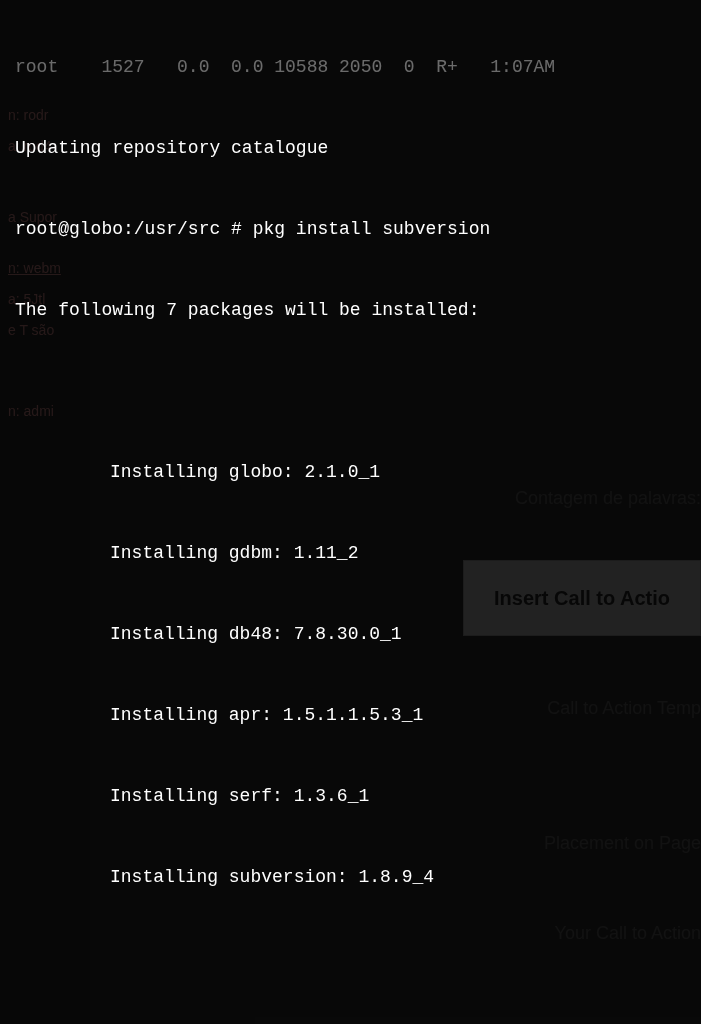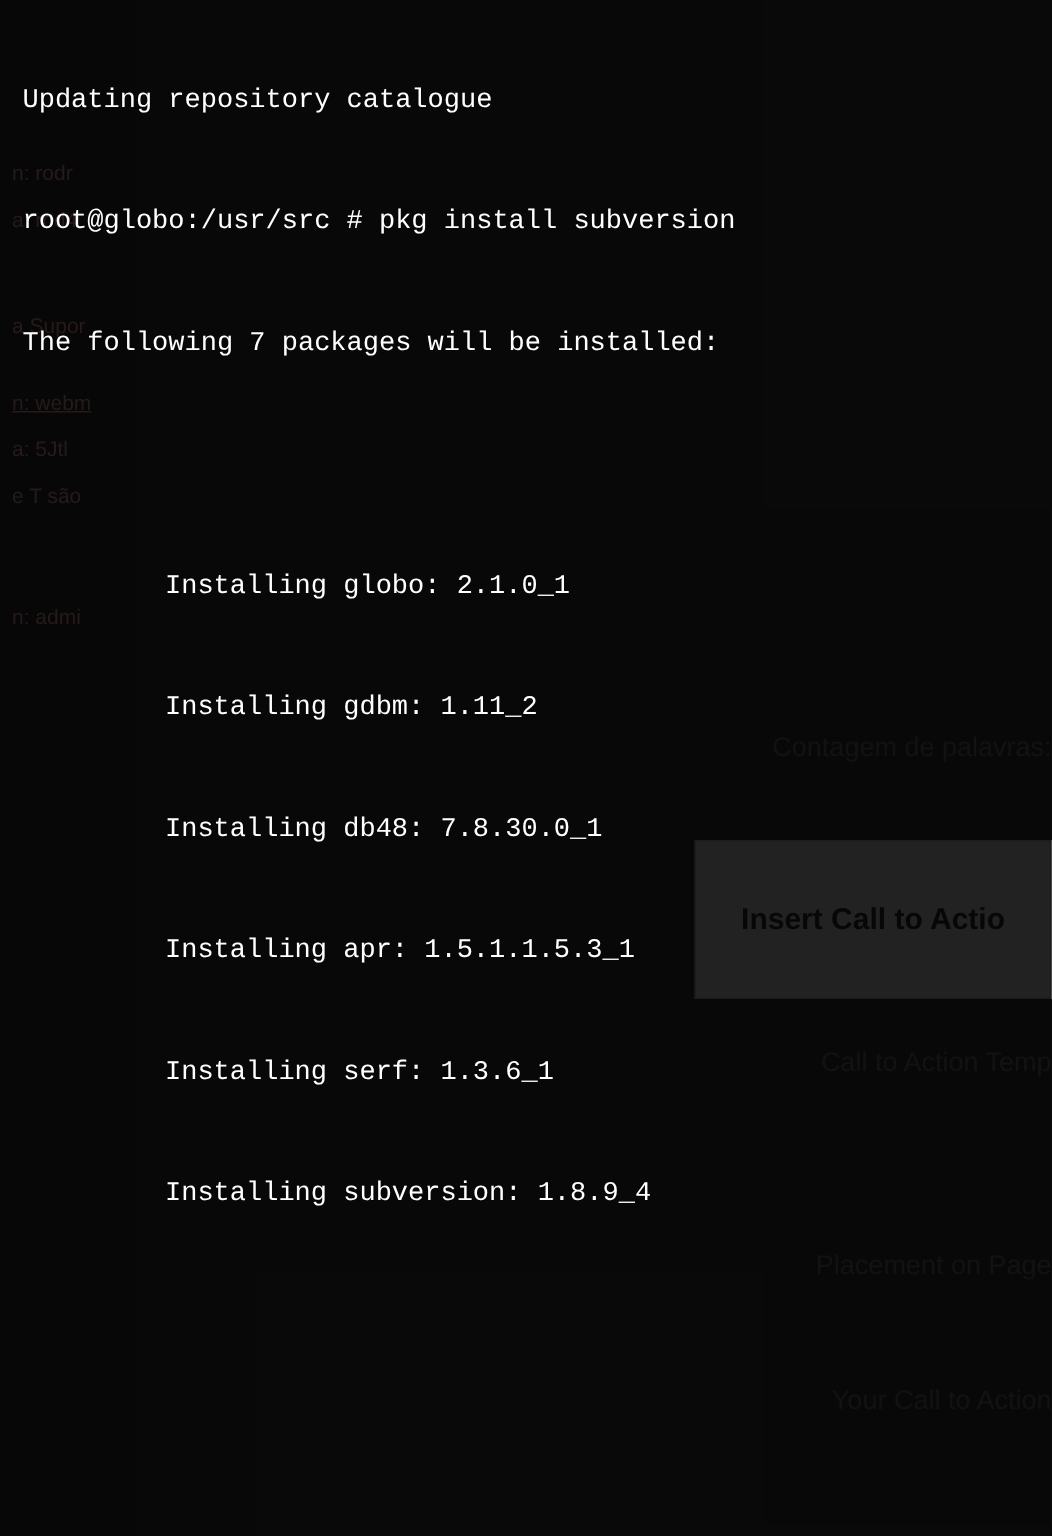--- a/index.html
+++ b/index.html
@@ -51,21 +51,21 @@
       height: 1024px;
       color: #888;
       font-family: Arial, sans-serif;
     }
     .bg-button {
       position: absolute;
       right: 0;
       top: 560px;
       background: #e0e0e0;
       color: #333;
-      padding: 37px 30px;
+      padding: 22px 30px;
       font-size: 20px;
       font-weight: bold;
       border: 1px solid #bbb;
       white-space: nowrap;
     }
     .bg-label {
       position: absolute;
       color: #777;
       font-size: 18px;
       white-space: nowrap;
@@ -107,20 +107,21 @@
   <div class="bg-right">
     <div class="bg-label" style="top:485px;right:0">Contagem de palavras:</div>
     <div class="bg-button">Insert Call to Actio</div>
     <div class="bg-label" style="top:695px;right:0">Call to Action Temp</div>
     <div class="bg-label" style="top:830px;right:0">Placement on Page</div>
     <div class="bg-label" style="top:920px;right:0">Your Call to Action</div>
   </div>
 </div>
 
 <div class="terminal">
+  <span class="terminal-line" style="opacity:0.4;overflow:hidden">root    1527   0.0  0.0 10588 2050  0  R+   1:07AM</span>
   <span class="terminal-line">Updating repository catalogue</span>
   <span class="terminal-line">root@globo:/usr/src # pkg install subversion</span>
   <span class="terminal-line">The following 7 packages will be installed:</span>
   <span class="terminal-line">&nbsp;</span>
   <span class="terminal-line indent">Installing globo: 2.1.0_1</span>
   <span class="terminal-line indent">Installing gdbm: 1.11_2</span>
   <span class="terminal-line indent">Installing db48: 7.8.30.0_1</span>
   <span class="terminal-line indent">Installing apr: 1.5.1.1.5.3_1</span>
   <span class="terminal-line indent">Installing serf: 1.3.6_1</span>
   <span class="terminal-line indent">Installing subversion: 1.8.9_4</span>

